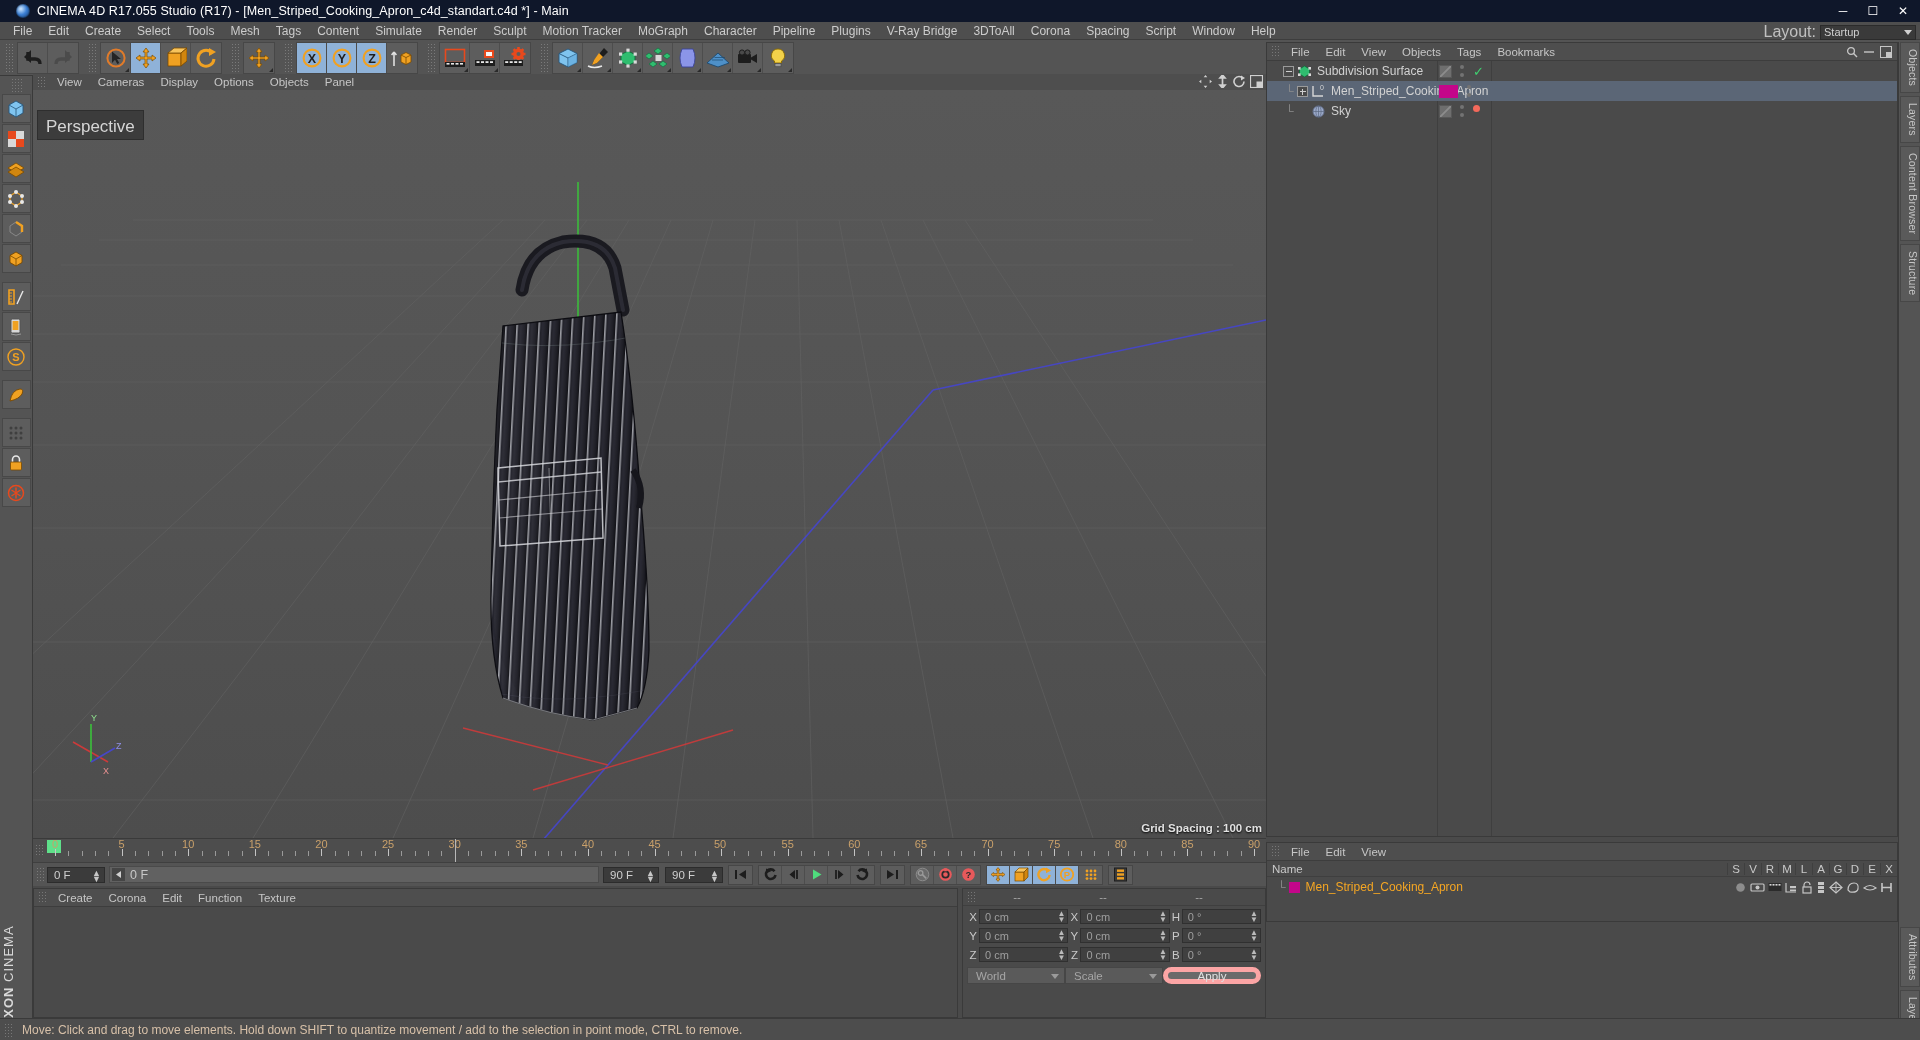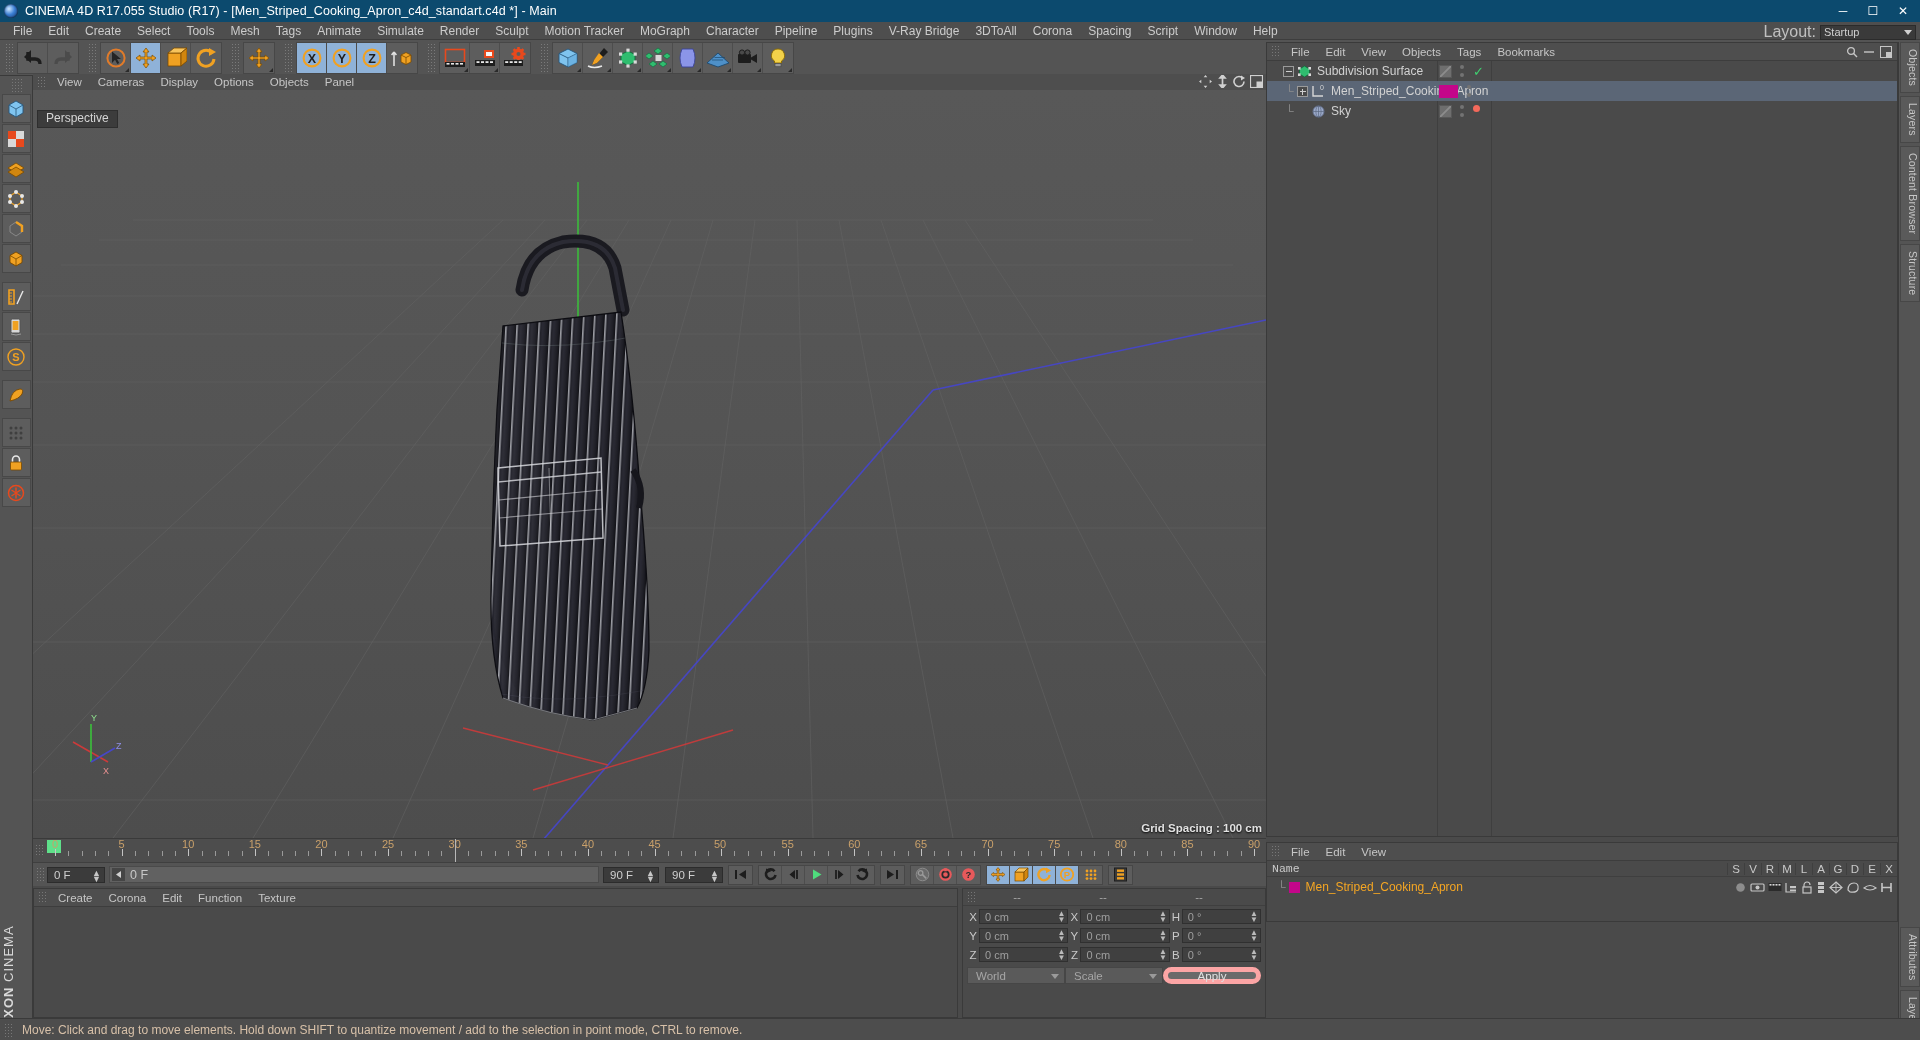--- a/index.html
+++ b/index.html
@@ -1,20 +1,20 @@
 <!DOCTYPE html>
 <html><head>
 <meta charset="utf-8">
 <style>
   * { box-sizing: border-box; margin:0; padding:0; }
   html,body { width:1920px; height:1040px; overflow:hidden; background:#4a4a4a; }
   body { font-family:"Liberation Sans", sans-serif; font-size:12.5px; color:#c8c8c8; -webkit-font-smoothing:antialiased; }
 
   
-  #titlebar { height:22px; background:#0c4a6e; display:flex; align-items:center; padding:0 0; position:relative; }
+  #titlebar { height:22px; background:#0f172a; display:flex; align-items:center; padding:0 12px; position:relative; }
   #titlebar .logo { width:14px; height:14px; border-radius:50%; background:radial-gradient(circle at 35% 35%, #cfe8ff 0%, #3b7fd4 45%, #12325f 100%); margin:0 7px 0 4px; flex:0 0 auto; box-shadow:inset 0 0 2px #000; }
   #titlebar .ttl { color:#ffffff; font-size:12.5px; white-space:nowrap; letter-spacing:.1px; }
   #winbtns { position:absolute; right:2px; top:0; height:22px; display:flex; align-items:center; }
   #winbtns div { width:30px; height:22px; display:flex; align-items:center; justify-content:center; color:#fff; font-size:12px; }
 
   
   #menubar { height:18px; background:#4e4e4e; display:flex; align-items:center; padding-left:5px; border-bottom:1px solid #3d3d3d; position:relative; }
   #menubar .mi { padding:0 8px; line-height:18px; font-size:12px; color:#cccccc; white-space:nowrap; }
   #layoutbox { position:absolute; right:4px; top:1px; display:flex; align-items:center; gap:4px; }
   #layoutbox .lbl { font-size:16px; color:#c0c0c0; }
@@ -39,21 +39,21 @@
   .lbtn { width:29px; height:29px; margin:1px auto; background:#5d5d5d; border:1px solid #484848; display:flex; align-items:center; justify-content:center; position:relative; }
   .lsep { height:7px; }
 
   
   #viewwrap { position:absolute; left:33px; top:74px; width:1233px; height:764px; background:#4a4a4a; }
   #vpmenu { height:16px; background:#4e4e4e; display:flex; align-items:center; padding-left:2px; position:relative; }
   #vpmenu .vm { padding:0 8px; font-size:11.5px; line-height:16px; color:#c6c6c6; }
   #vpicons { position:absolute; right:3px; top:1px; display:flex; gap:4px; align-items:center; }
   #vpicons span { width:13px; height:13px; display:block; }
   #canvas { position:absolute; left:0; top:16px; right:0; bottom:0; background:#525252; overflow:hidden; }
-  #pbadge { position:absolute; left:4px; top:20px; background:#3c3c3c; color:#d5d5d5; font-size:12px; padding:0 8px 2px; border:1px solid #2e2e2e; z-index:6;text-align:center; }
+  #pbadge { position:absolute; left:4px; top:20px; background:#3c3c3c; color:#d5d5d5; font-size:17px; padding:6px 8px 2px; border:1px solid #2e2e2e; z-index:6;text-align:center; }
   #gridspacing { position:absolute; right:4px; bottom:4px; color:#e2e2e2; font-size:11.5px; font-weight:bold; text-shadow:0 1px 2px #000; z-index:6; }
 
   
   #rightcol { position:absolute; left:1266px; top:42px; right:22px; bottom:118px; }
   .pmenu { height:18px; background:#4e4e4e; display:flex; align-items:center; padding-left:2px; border-bottom:1px solid #3d3d3d; }
   .pmenu .pm { padding:0 8px; font-size:11.5px; line-height:18px; color:#c6c6c6; }
   .pmenu .right { margin-left:auto; display:flex; gap:5px; padding-right:5px; align-items:center; }
 
   
   #objmgr { position:absolute; left:0; top:0; right:0; height:795px; background:#4a4a4a; border:1px solid #3a3a3a; }
@@ -68,21 +68,21 @@
   .ocols { position:absolute; left:172px; top:0; height:20px; display:flex; align-items:center; gap:0; }
   .ochk { width:13px; height:13px; margin-right:5px;
           background:linear-gradient(135deg,#6e6e6e 0%,#6e6e6e 44%,#8c8c8c 46%,#8c8c8c 54%,#6e6e6e 56%); border:1px solid #585858; }
   .odots { width:10px; display:flex; flex-direction:column; align-items:center; gap:4px; margin-right:6px;}
   .odots i { width:4px; height:4px; border-radius:50%; background:#737373; display:block; }
   .objdivider { position:absolute; top:18px; bottom:0; width:1px; background:#3f3f3f; }
 
   
   #attrmgr { position:absolute; left:0; top:800px; right:0; bottom:0; background:#4a4a4a; border:1px solid #3a3a3a; }
   #tagHdr { height:16px; background:#4a4a4a; display:flex; align-items:center; font-size:11.5px; border-bottom:1px solid #3f3f3f; }
-  #tagHdr .nm { padding-left:5px; color:#c9c9c9; flex:1 1 auto;font-family:Liberation Mono, monospace; }
+  #tagHdr .nm { padding-left:5px; color:#c9c9c9; flex:1 1 auto; }
   #tagHdr .cl { width:17px; text-align:center; color:#c9c9c9; border-left:1px solid #3f3f3f; }
   #tagRow { height:20px; display:flex; align-items:center; font-size:12px; padding-left:10px; }
   #tagRow .sw { width:11px; height:11px; background:#c4068a; margin-right:6px; }
   #tagRow .nm { color:#f5a623; }
   #tagIcons { margin-left:auto; display:flex; align-items:center; gap:3px; padding-right:4px; }
 
   
   #vtabs { position:absolute; right:0; top:42px; width:22px; bottom:0; background:#545454; border-left:1px solid #3a3a3a; display:flex; flex-direction:column; align-items:center; }
   .vtab { width:20px; background:#5a5a5a; border:1px solid #474747; margin-bottom:3px; color:#c6c6c6; font-size:10.5px;
           writing-mode:vertical-rl; text-orientation:mixed; padding:6px 0; letter-spacing:.2px; }
@@ -160,21 +160,21 @@
 
 <div id="menubar">
   <div id="menu-items" style="display:flex;align-items:center;">
       <span class="mi">File</span>
       <span class="mi">Edit</span>
       <span class="mi">Create</span>
       <span class="mi">Select</span>
       <span class="mi">Tools</span>
       <span class="mi">Mesh</span>
       <span class="mi">Tags</span>
-      <span class="mi">Animate</span>
+      <span class="mi">Content</span>
       <span class="mi">Simulate</span>
       <span class="mi">Render</span>
       <span class="mi">Sculpt</span>
       <span class="mi">Motion Tracker</span>
       <span class="mi">MoGraph</span>
       <span class="mi">Character</span>
       <span class="mi">Pipeline</span>
       <span class="mi">Plugins</span>
       <span class="mi">V-Ray Bridge</span>
       <span class="mi">3DToAll</span>

